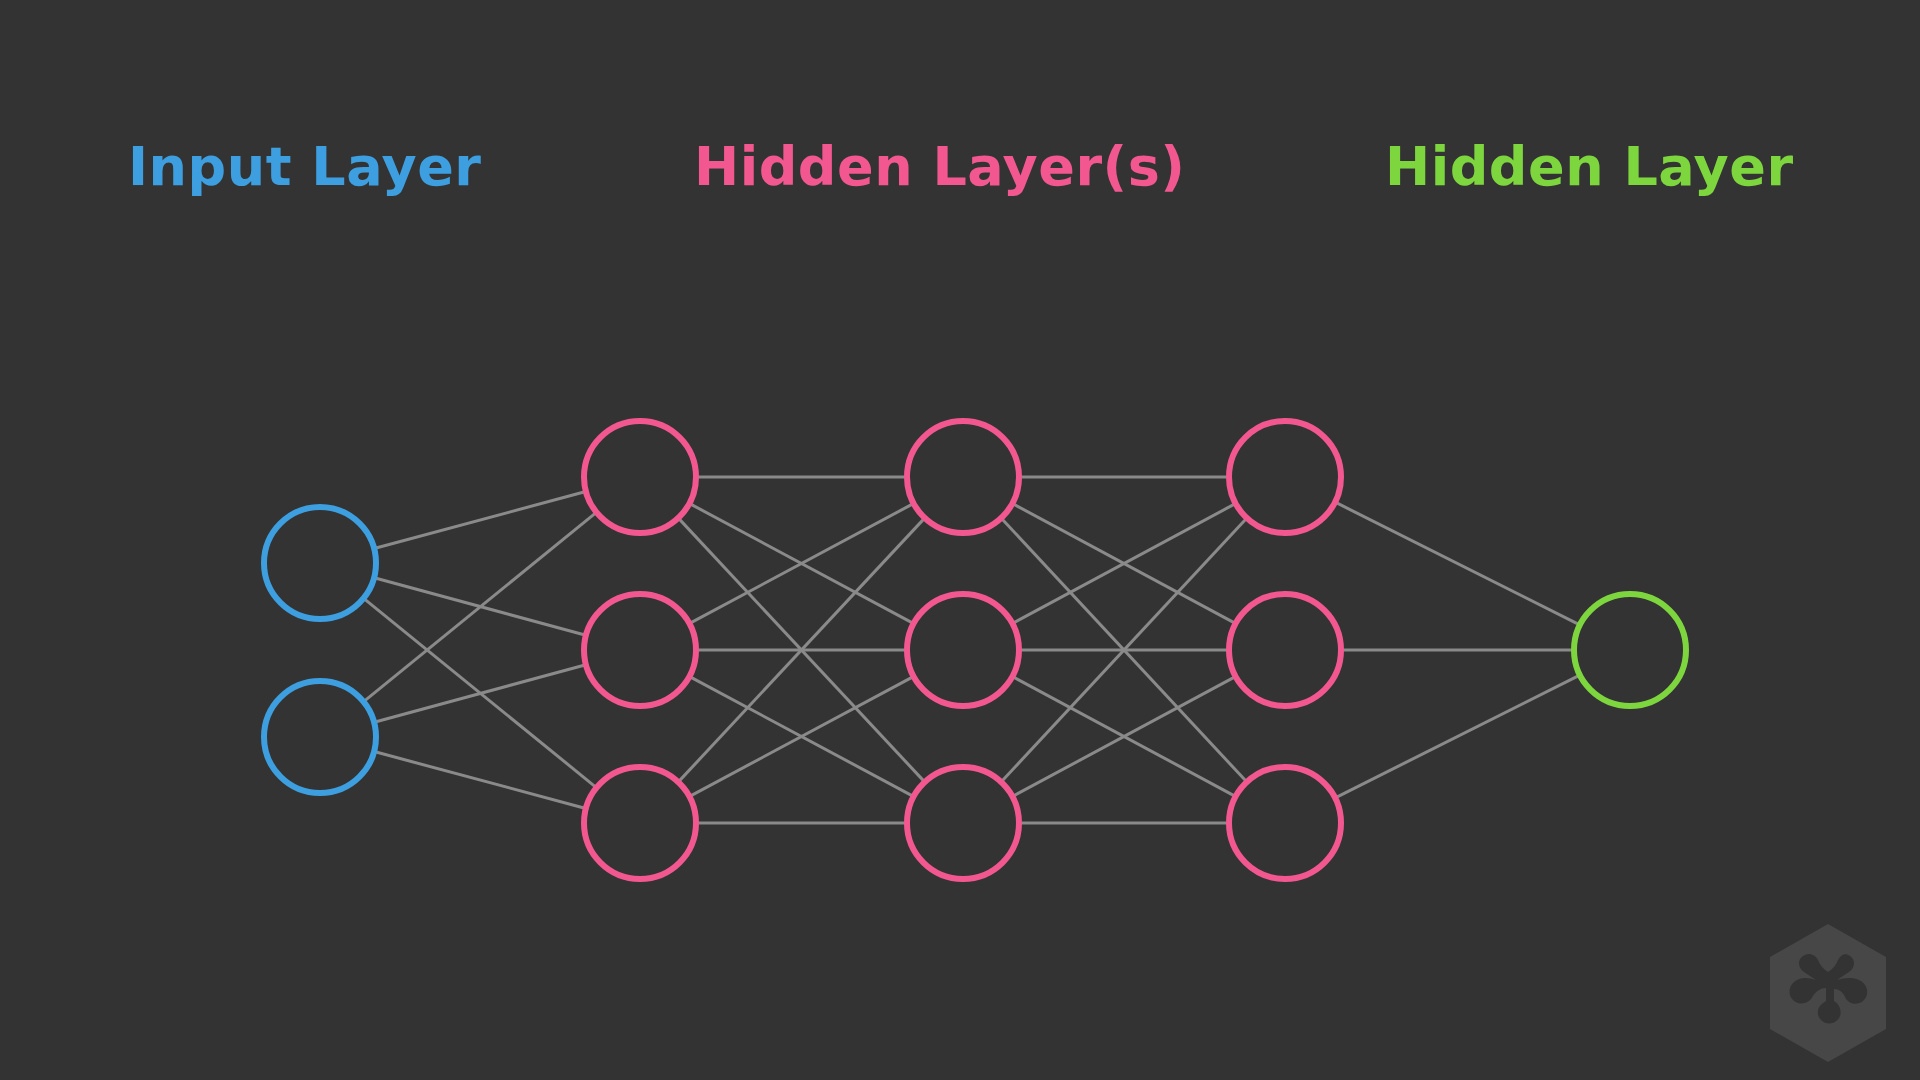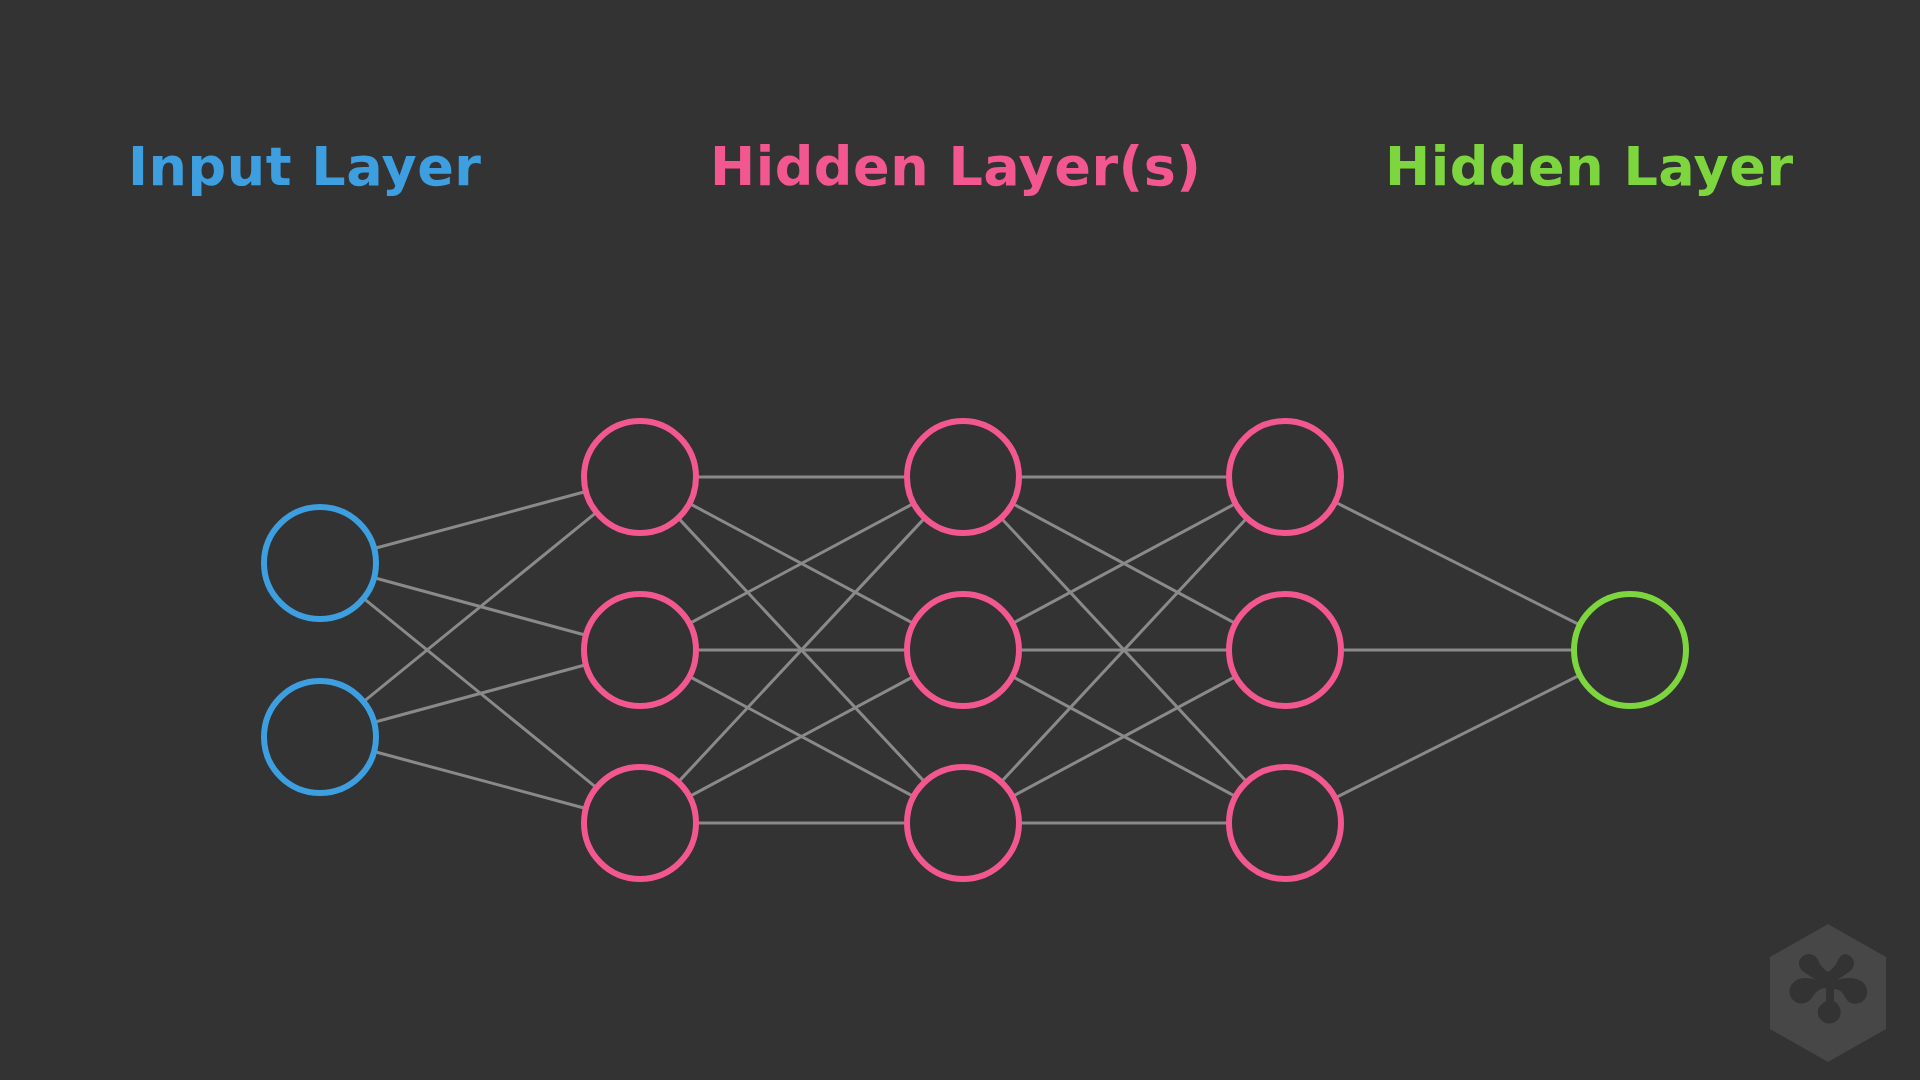--- a/index.html
+++ b/index.html
@@ -39,21 +39,20 @@
     line-height: 1;
     user-select: none;
   }
   #label-input {
     left: 128px;
     top: 140px;
   }
   #label-hidden {
     left: 694px;
     top: 140px;
-    margin-left: 16px;
   }
   #label-output {
     left: 1385px;
     top: 140px;
   }
   #watermark {
     position: absolute;
     left: 1758px;
     top: 918px;
     width: 140px;

